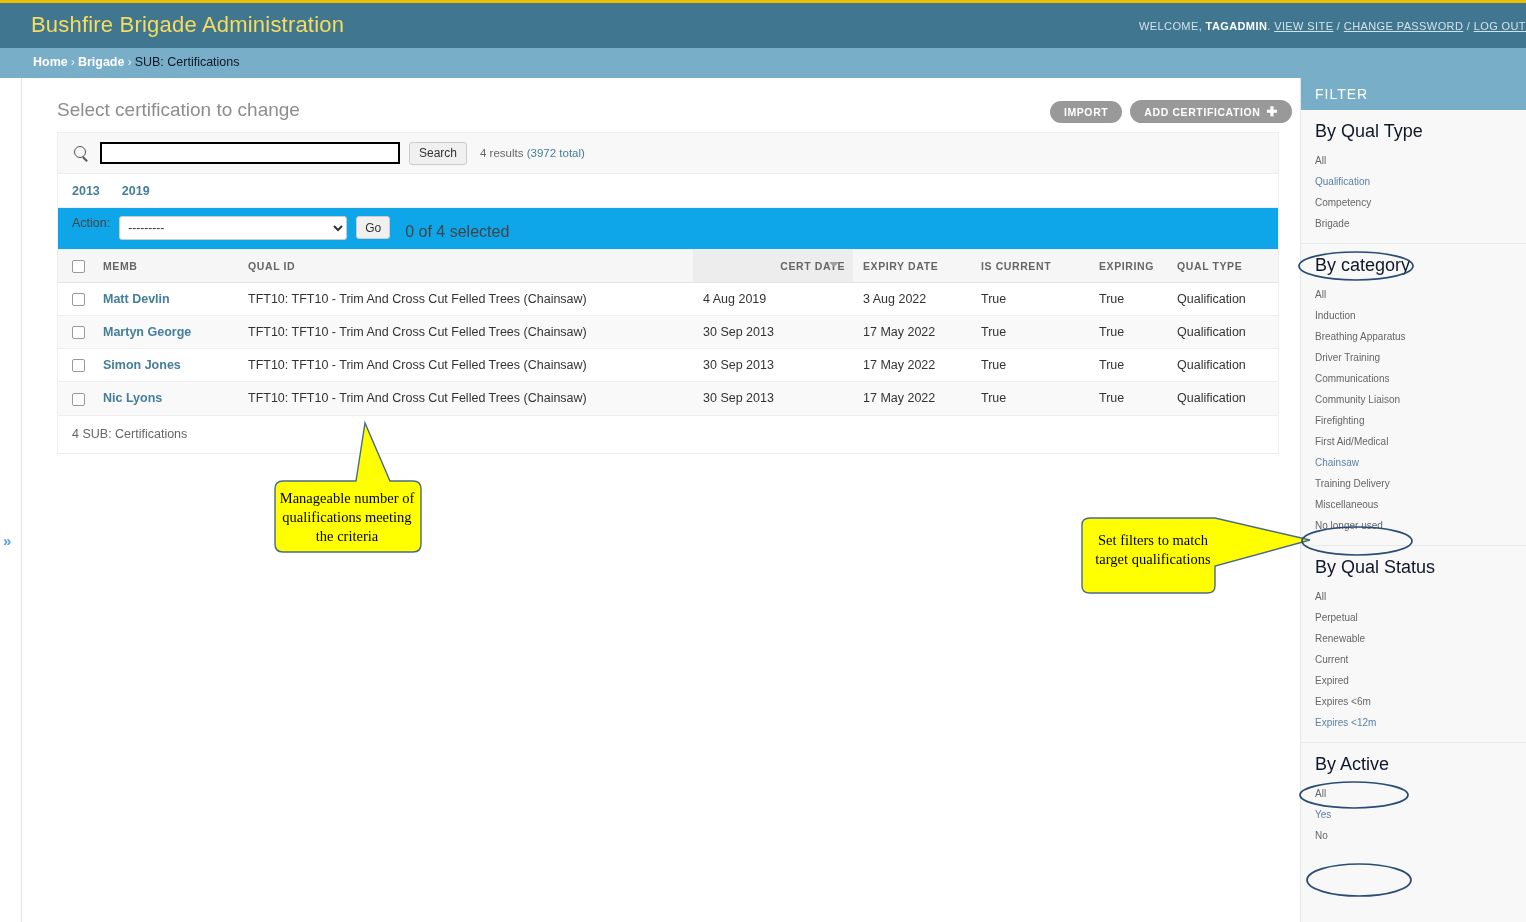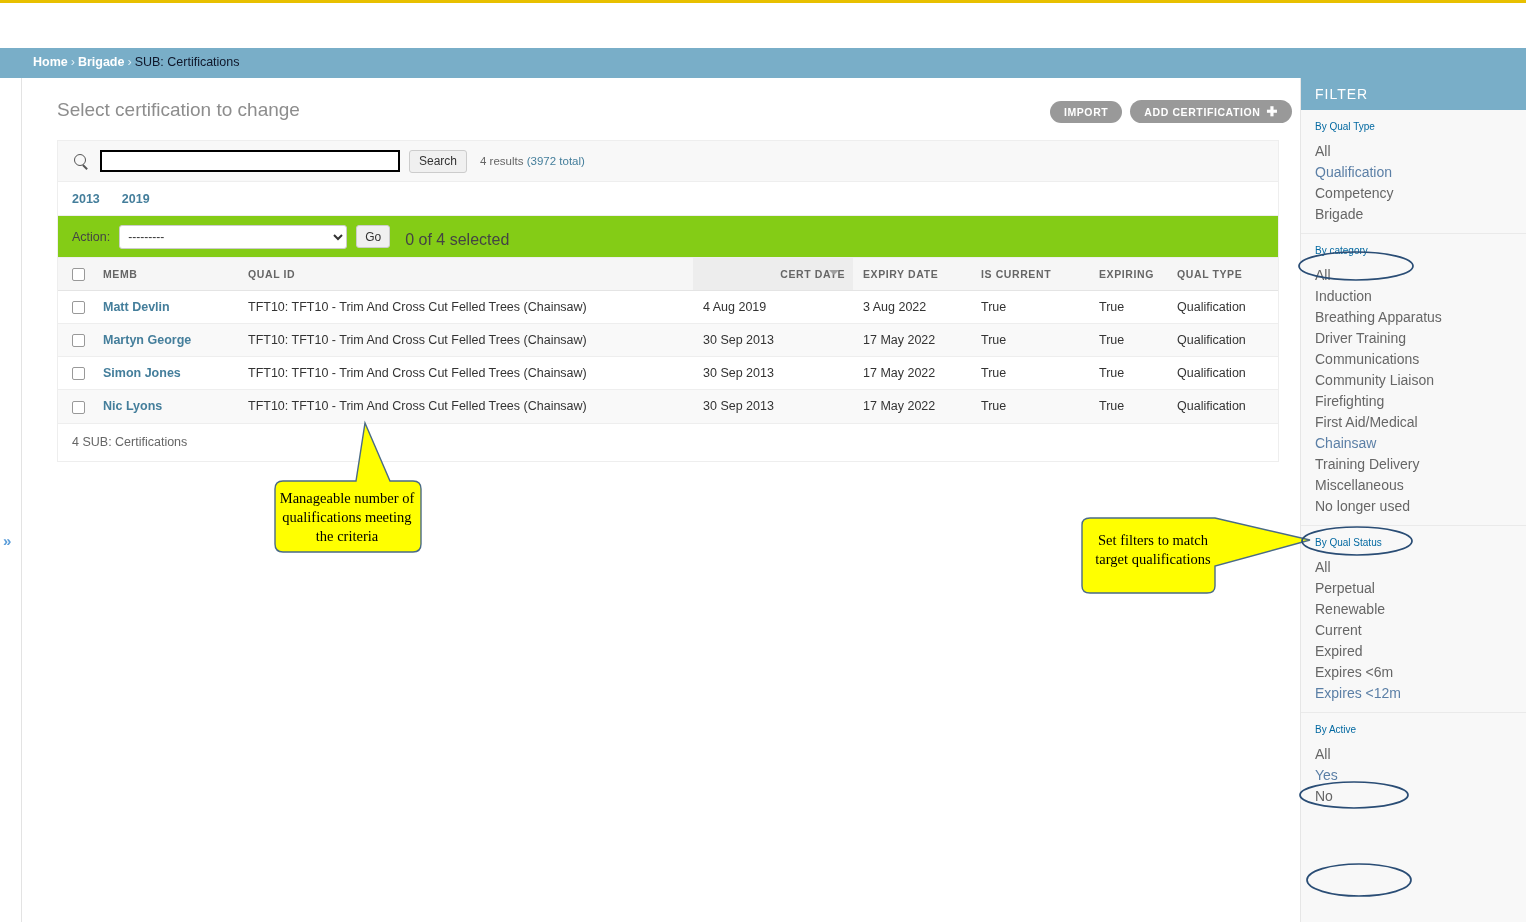--- a/index.html
+++ b/index.html
@@ -81,21 +81,21 @@
     background: #999; color: #fff; border: none; border-radius: 15px;
     padding: 5px 14px; font-size: 10.5px; font-weight: bold;
     letter-spacing: .6px; cursor: pointer; text-transform: uppercase;
     display: inline-flex; align-items: center; gap: 6px;
     font-family: "Liberation Sans", sans-serif;
   }
   .tool-btn .plus { font-size: 13px; line-height: 1; }
 
   
   .module {
-    position: absolute; left: 35px; top: 62px; width: 1222px;
+    position: absolute; left: 35px; top: 54px; width: 1222px;
     background: #fff; border: 1px solid #eee;
   }
   .search-bar {
     background: #f8f8f8; border-bottom: 1px solid #eee;
     padding: 10px 12px; display: flex; align-items: center; gap: 9px;
     height: 41px;
   }
   .mag {
     width: 15px; height: 15px; position: relative; display: inline-block;
     margin-left: 4px; margin-right: 2px;
@@ -124,22 +124,22 @@
 
   .date-hier {
     padding: 10px 14px 9px 14px; border-bottom: 1px solid #eee;
     font-size: 12.5px; background: #fff;
   }
   .date-hier a {
     color: #447e9b; font-weight: bold; text-decoration: none; margin-right: 22px;
   }
 
   .actions-bar {
-    padding: 8px 14px; display: flex; align-items: center; gap: 9px;
-    background: #84cc16; font-size: 12.5px; color: #444;
+    padding: 8px 14px; display: flex; align-items: flex-start; gap: 9px;
+    background: #0ea5e9; font-size: 12.5px; color: #444;
     border-bottom: 1px solid #eee;
   }
   .actions-bar label { color: #444; }
   .action-select {
     width: 228px; height: 24px; font-size: 12px; padding: 1px 4px;
     border: 1px solid #ccc; border-radius: 3px; background: #fff;
     font-family: "Liberation Sans", sans-serif; color: #333;
   }
   .go-btn {
     height: 23px; background: #f0f0f0; border: 1px solid #ccc;
@@ -203,27 +203,27 @@
   .clear-filters {
     padding: 9px 0 10px 14px; font-size: 12.5px; color: #555;
     border-bottom: 1px solid #eaeaea;
   }
   .clear-filters .x { color: #555; font-weight: bold; margin-right: 4px; font-size: 11px;}
   .clear-filters a { color: #555; text-decoration: none; }
   .filter-group { padding: 9px 0 9px 0; border-bottom: 1px solid #eaeaea; }
   .filter-group:last-child { border-bottom: none; }
   .filter-group h3 {
     margin: 2px 0 8px 0; padding-left: 14px;
-    font-size: 10px; font-weight: normal; color: #0369a1;
+    font-size: 18px; font-weight: normal; color: #0f172a;
   }
   .filter-group ul { list-style: none; margin: 0; padding: 0; }
   .filter-group li { padding: 0; }
   .filter-group li a {
     display: block; padding: 2.5px 0 2.5px 14px;
-    font-size: 14px; color: #666; text-decoration: none; line-height: 16px;
+    font-size: 10px; color: #666; text-decoration: none; line-height: 16px;
   }
   .filter-group li.selected a { color: #5b7fa6; }
 
   
   .annot-svg {
     position: absolute; top: 0; left: 0; width: 1526px; height: 922px;
     pointer-events: none;
   }
   .callout-text {
     position: absolute; color: #000; z-index: 6;
@@ -233,20 +233,32 @@
   #callout1-text { left: 276px; top: 489px; width: 142px; }
   #callout2-text { left: 1084px; top: 531px; width: 138px; text-align: center;}
 </style>
 </head>
 <body>
 
 <div id="page">
 
   <div class="top-rule"></div>
 
+  <div class="header">
+    <div class="brand">Bushfire Brigade Administration</div>
+    <div class="usertools">
+      <span>WELCOME,</span>
+      <span class="uname">TAGADMIN</span><span>.</span>
+      <a href="#">VIEW SITE</a>
+      <span class="sep">/</span>
+      <a href="#">CHANGE PASSWORD</a>
+      <span class="sep">/</span>
+      <a href="#">LOG OUT</a>
+    </div>
+  </div>
 
   <div class="breadcrumbs">
     <a href="#">Home</a><span class="crumb-sep">›</span><a href="#">Brigade</a><span class="crumb-sep">›</span><span class="current">SUB: Certifications</span>
   </div>
 
   <div class="left-rail">
     <div class="rail-toggle">»</div>
   </div>
 
   <div class="content">

